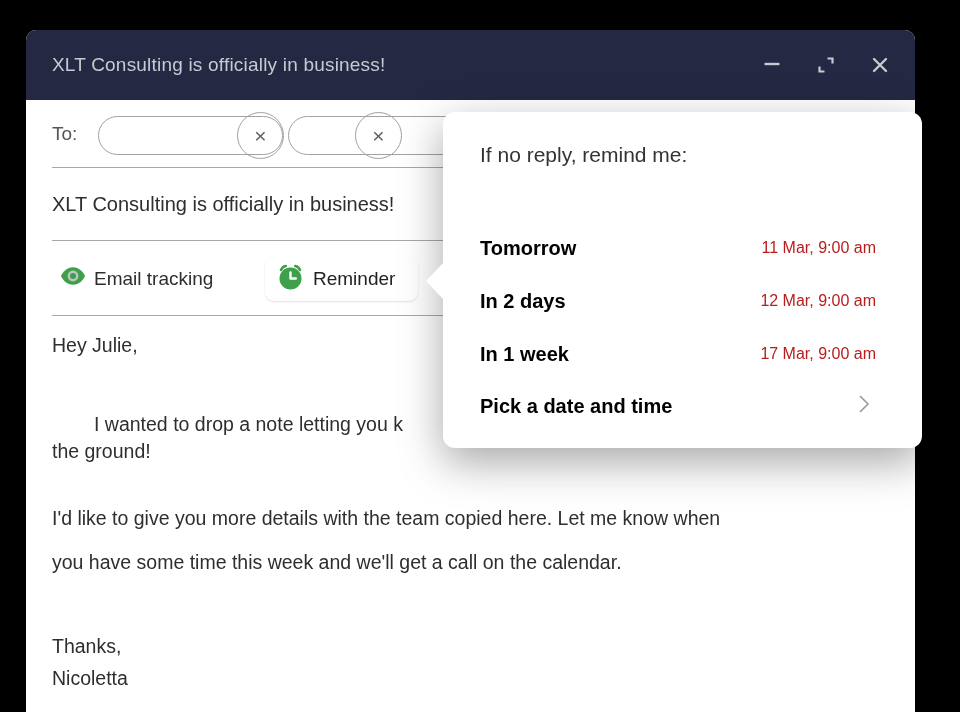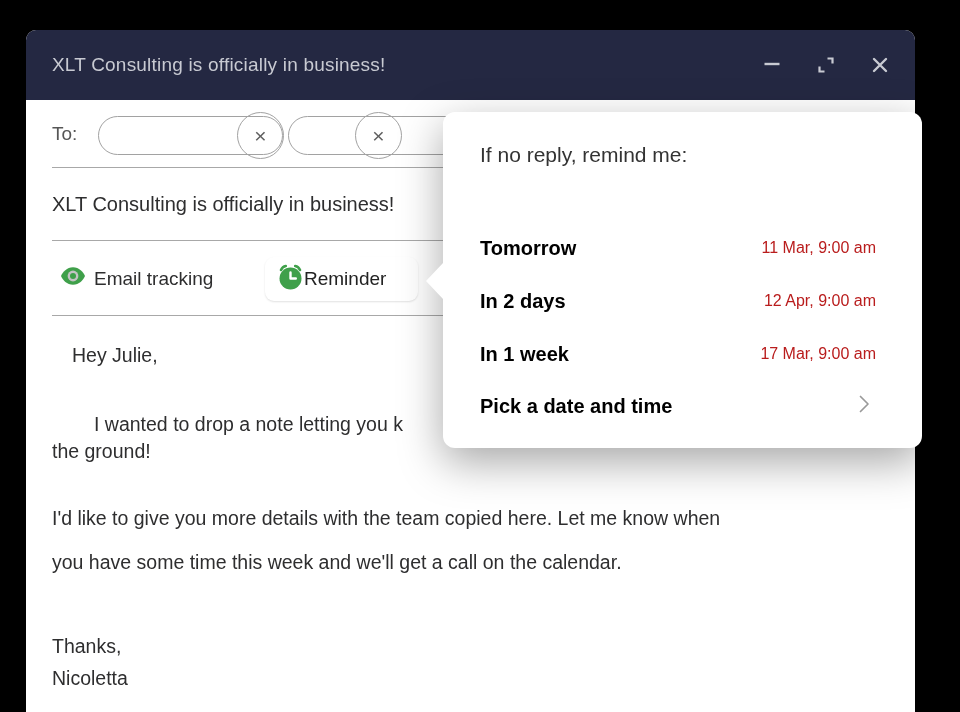--- a/index.html
+++ b/index.html
@@ -35,21 +35,21 @@
     color:#5f5f5f;font-size:21px;line-height:1;cursor:pointer;
   }
   .divider{position:absolute;left:26px;right:0;height:1px;background:#a8a8a8;}
   
   .subject{position:absolute;left:26px;top:163px;width:860px;font-size:20px;color:#2e2e2f;white-space:nowrap;overflow:hidden;}
   
   .tracking{position:absolute;left:34px;top:236px;display:flex;align-items:flex-end;gap:8px;cursor:pointer;}
   .tracking-label{font-size:19px;color:#2e2e2f;}
   .reminder-btn{
     position:absolute;left:239px;top:227px;width:153px;height:44px;background:#fff;border-radius:9px;
-    display:flex;align-items:center;box-sizing:border-box;padding-left:12px;cursor:pointer;
+    display:flex;align-items:center;gap:9px;box-sizing:border-box;padding-left:12px;cursor:pointer;
     box-shadow:0 1px 2px rgba(0,0,0,.12);
   }
   .reminder-label{font-size:19px;color:#222;}
   
   .mailbody{position:absolute;left:0;top:0;width:100%;height:100%;}
   .bline{position:absolute;left:26px;font-size:19.5px;color:#2e2e2f;white-space:nowrap;}
   
   .popup{
     position:absolute;left:443px;top:112px;width:479px;height:336px;background:#fff;border-radius:12px;
     box-shadow:0 14px 44px rgba(0,0,0,.35);z-index:10;
@@ -134,41 +134,41 @@
         <path d="M23 6 C22.1 3.9 20.3 2.4 18.2 2" fill="none" stroke="#3fa04a" stroke-width="2.6" stroke-linecap="round"></path>
         <circle cx="13.5" cy="14.5" r="11" fill="#3fa04a"></circle>
         <path d="M13.5 8.5 V14.5 H18.8" fill="none" stroke="#fff" stroke-width="2.4" stroke-linecap="round" stroke-linejoin="round"></path>
       </svg>
     </span>
     <span class="reminder-label">Reminder</span>
   </div>
   <div class="divider" style="top:285px;"></div>
 
   <div class="mailbody">
-    <div class="bline" style="top:314px;margin-left:20px;">Hey Julie,</div>
+    <div class="bline" style="top:304px;">Hey Julie,</div>
     <div class="bline" style="top:383px;margin-left:42px;">I wanted to drop a note letting you k</div>
     <div class="bline" style="top:410px;">the ground!</div>
     <div class="bline" style="top:477px;">I'd like to give you more details with the team copied here. Let me know when</div>
     <div class="bline" style="top:509px;margin-top:12px;">you have some time this week and we'll get a call on the calendar.</div>
     <div class="bline" style="top:605px;">Thanks,</div>
     <div class="bline" style="top:637px;">Nicoletta</div>
   </div>
 </div>
 
 <div class="popup">
   <div class="popup-tail"></div>
   <div class="popup-title">If no reply, remind me:</div>
 
   <div class="popup-row row0">
     <span class="opt-label">Tomorrow</span>
     <span class="opt-date">11 Mar, 9:00 am</span>
   </div>
   <div class="popup-row row1">
     <span class="opt-label">In 2 days</span>
-    <span class="opt-date">12 Apr, 9:00 am</span>
+    <span class="opt-date">12 Mar, 9:00 am</span>
   </div>
   <div class="popup-row row2">
     <span class="opt-label">In 1 week</span>
     <span class="opt-date">17 Mar, 9:00 am</span>
   </div>
   <div class="popup-row row3">
     <span class="opt-label">Pick a date and time</span>
     <span>
       <svg width="24" height="26" viewBox="0 0 24 26" fill="none" stroke="#9a9a9a" stroke-width="1.7" stroke-linecap="round" stroke-linejoin="round">
           <path d="M8.5 5.5 L16 13 L8.5 20.5"></path>

